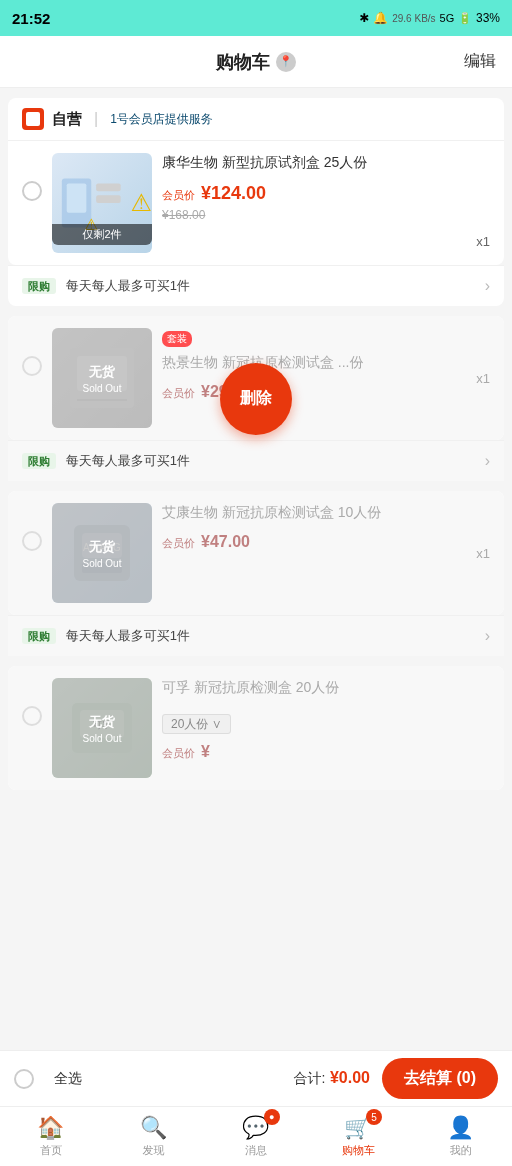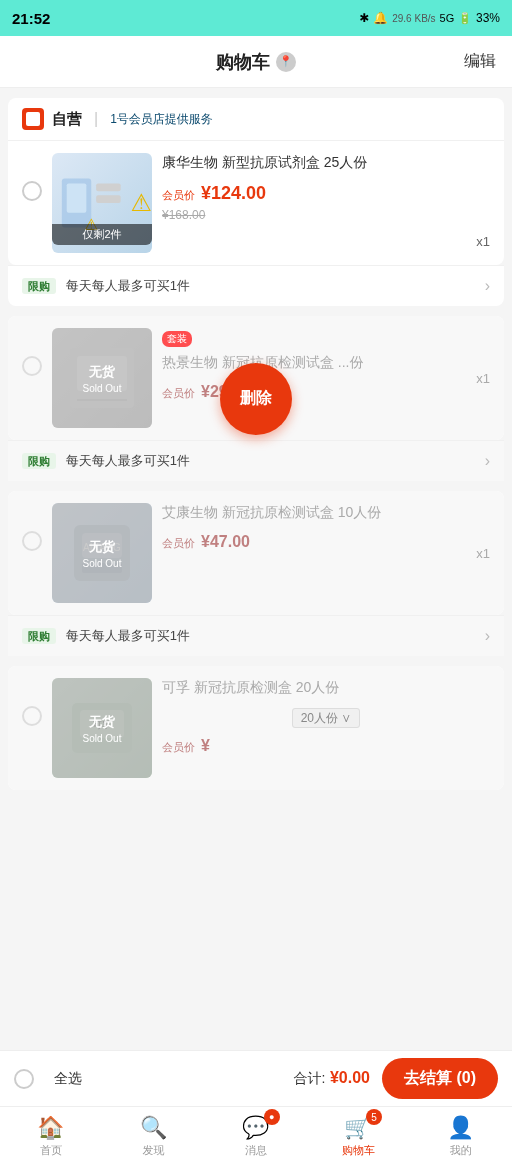--- a/index.html
+++ b/index.html
@@ -604,21 +604,21 @@
               <text x="40" y="40" font-size="9" text-anchor="middle" fill="#555">可孚</text>
             </svg>
           </div>
           <div class="sold-out-overlay">
             <span class="sold-out-zh">无货</span>
             <span class="sold-out-en">Sold Out</span>
           </div>
         </div>
         <div class="item-details">
           <span class="item-name" style="color:#aaa;">可孚 新冠抗原检测盒 20人份</span>
-          <div style="margin-top:6px;text-align:center;">
+          <div style="margin-top:12px;">
             <span style="background:#f0f0f0;color:#888;font-size:12px;padding:2px 8px;border-radius:3px;border:1px solid #ddd;">
               <span>20人份</span> ∨
             </span>
           </div>
           <div class="item-price-row">
             <span class="member-label" style="color:#c08080;">会员价</span>
             <span class="member-price" style="color:#c08080;font-size:16px;">¥</span>
           </div>
         </div>
       </div>

